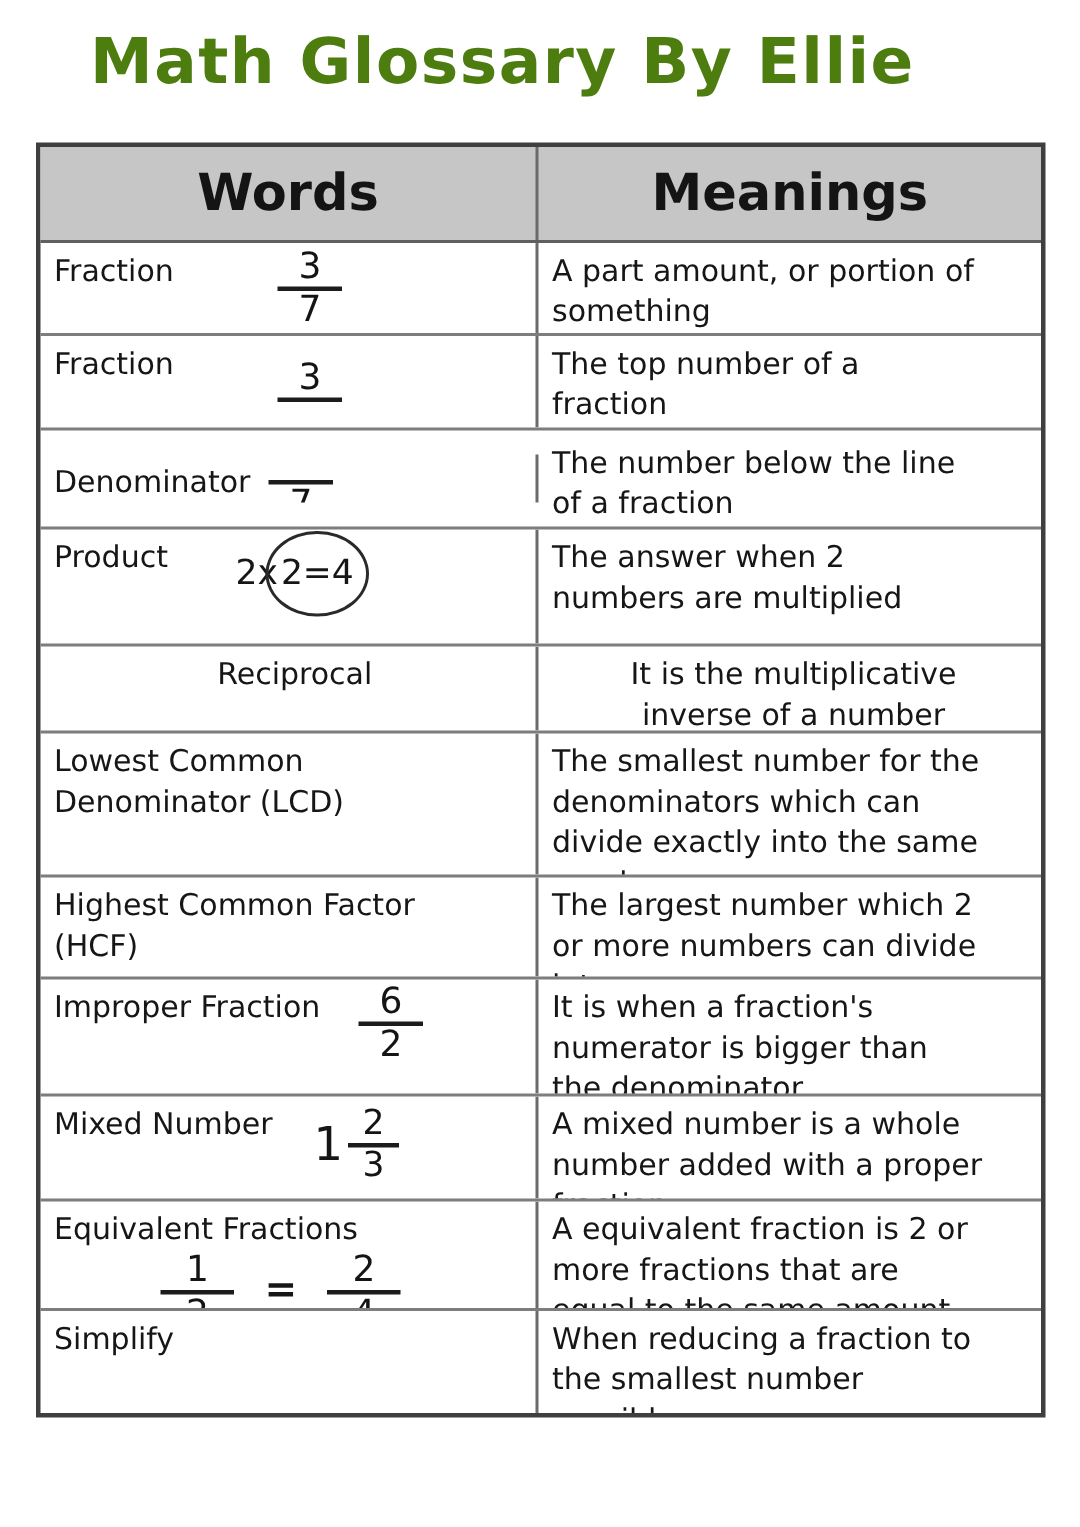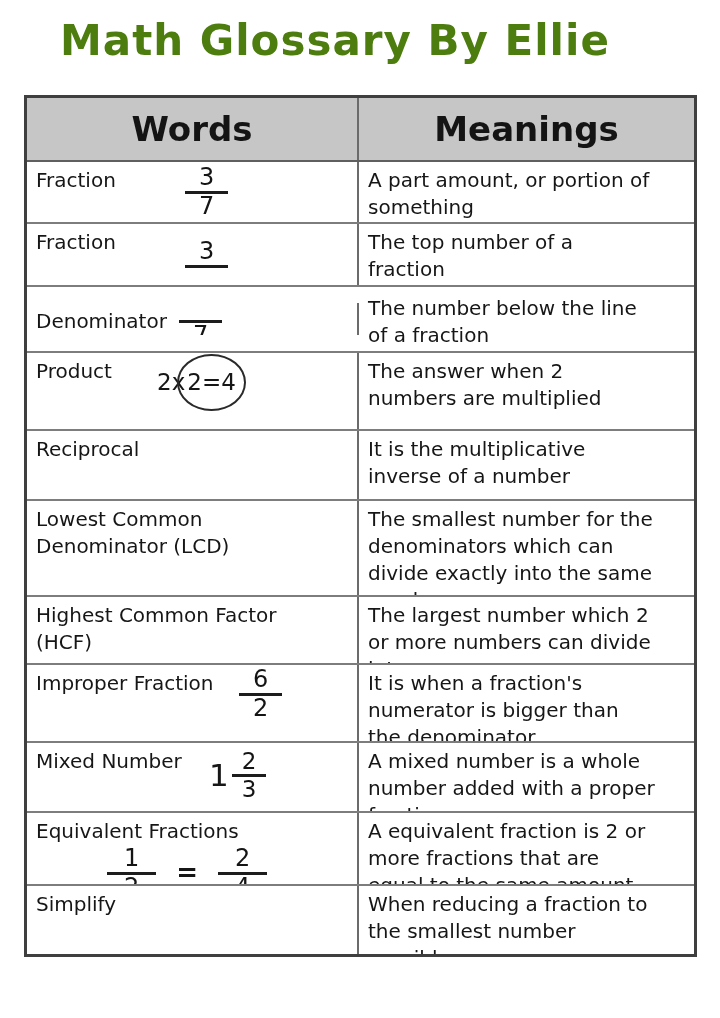--- a/index.html
+++ b/index.html
@@ -58,21 +58,21 @@
   }
   .trow.header .wcell { padding: 0; }
   .trow.header .mcell { padding: 0; }
 
   
   .rh-header { height: 62px; }
   .rh-0 { height: 62px; }
   .rh-1 { height: 63px; }
   .rh-2 { height: 66px; align-items: center; }
   .rh-3 { height: 78px; }
-  .rh-4 { height: 70px; }
+  .rh-4 { height: 58px; text-align: center; }
   .rh-5 { height: 96px; }
   .rh-6 { height: 68px; }
   .rh-7 { height: 78px; }
   .rh-8 { height: 70px; }
   .rh-9 { height: 73px; }
   .rh-10 { height: 70px; }
 
   .wlabel {
     display: block;
     padding: 5px 0 0 9px;

